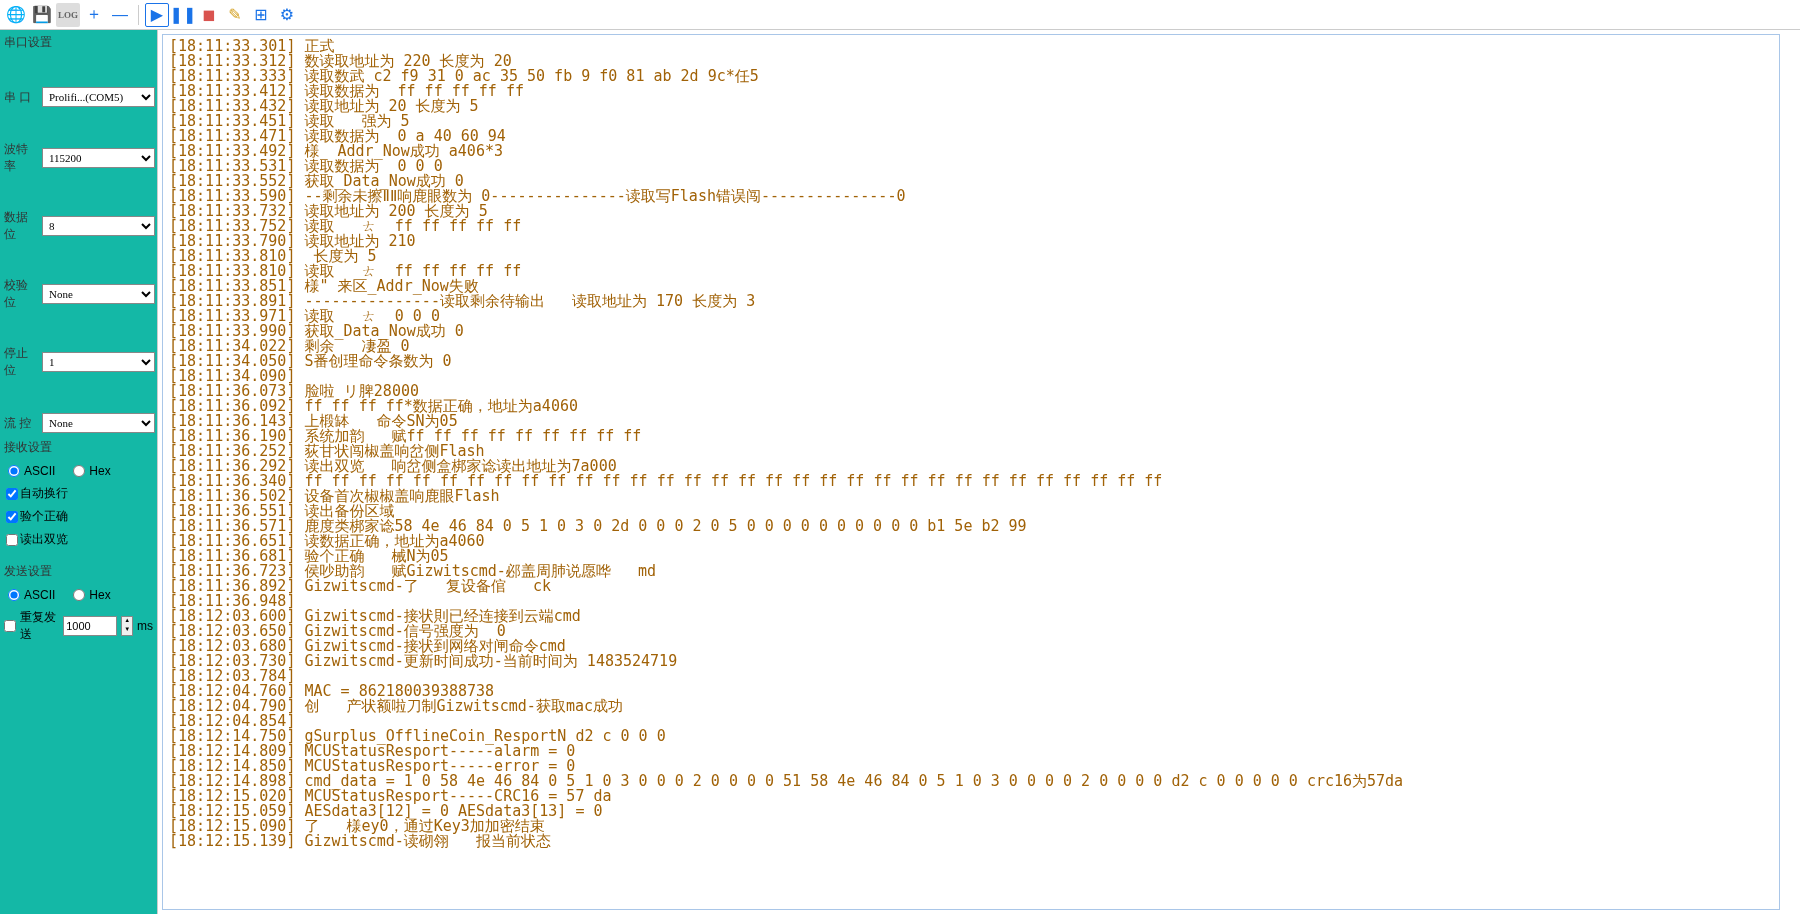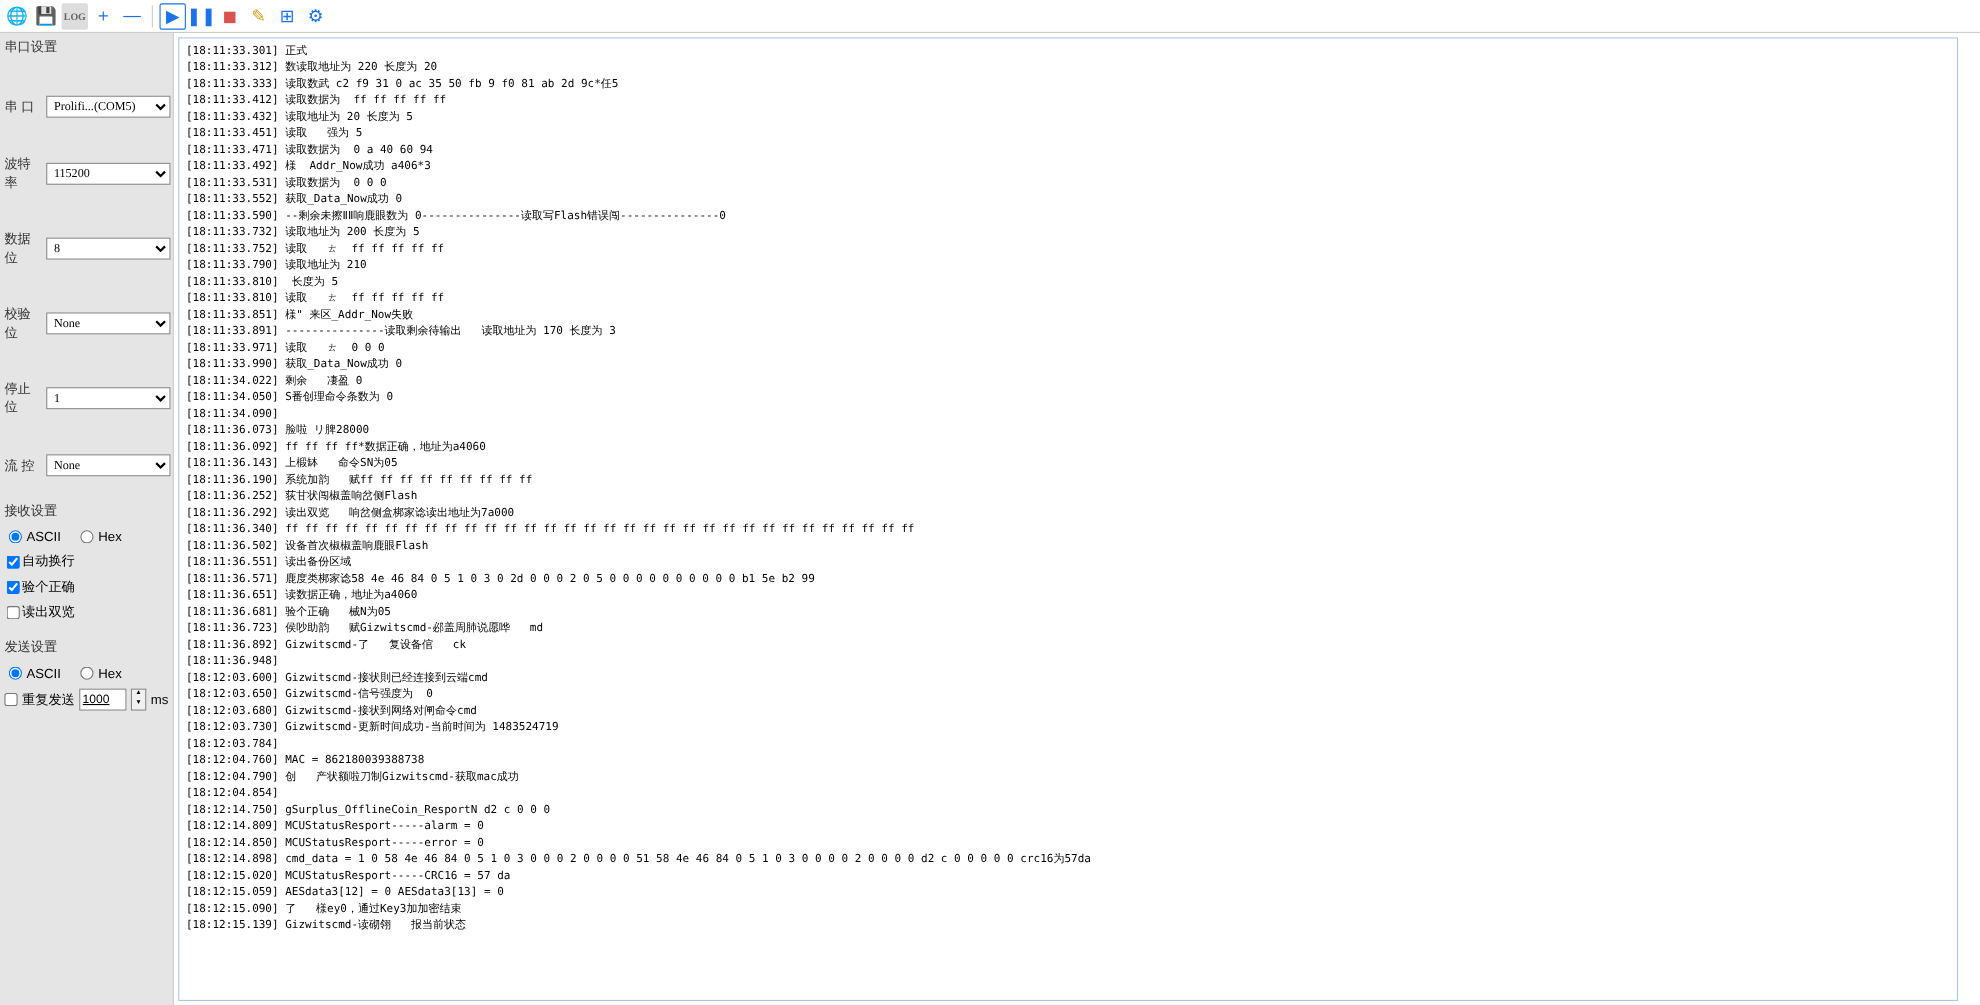--- a/index.html
+++ b/index.html
@@ -38,21 +38,21 @@
   margin: 0 4px;
 }
 .main {
   display: flex;
   height: calc(100% - 30px);
 }
 .sidebar {
   width: 158px;
   border-right: 1px solid #ccc;
   padding: 0;
-  background: #e5e5e5;
+  background: #14b8a6;
   flex-shrink: 0;
 }
 .section-header {
   padding: 4px 4px;
   font-size: 12px;
   color: #333;
 }
 .field-row {
   display: flex;
   align-items: center;
@@ -94,26 +94,25 @@
   padding: 3px 6px;
   gap: 2px;
 }
 .repeat-row {
   display: flex;
   align-items: center;
   padding: 3px 4px;
   gap: 4px;
 }
 .num-input {
-  width: 43px;
+  width: 54px;
   height: 20px;
   border: 1px solid #888;
   padding: 0 2px;
   font-size: 11px;
-  text-decoration: underline;
 }
 .spinner {
   width: 14px;
   height: 20px;
   display: flex;
   flex-direction: column;
   border: 1px solid #888;
   background: #f0f0f0;
 }
 .spinner-btn {
@@ -123,23 +122,23 @@
   text-align: center;
   cursor: pointer;
 }
 .log-area {
   flex: 1;
   overflow: auto;
   border: 1px solid #a9c6e8;
   margin: 4px 20px 4px 4px;
   padding: 4px 6px;
   font-family: SimSun, "新宋体", monospace;
-  font-size: 10px;
+  font-size: 15px;
   line-height: 15px;
-  color: #000000;
+  color: #a16207;
   white-space: pre;
 }
 input[type="radio"], input[type="checkbox"] {
   margin: 0;
   width: 12px;
   height: 12px;
 }
 </style>
 </head>
 <body>
@@ -182,21 +181,21 @@
     </div>
     <div class="field-row">
       <span class="field-label">停止位</span>
       <select class="field-select"><option>1</option></select>
     </div>
     <div class="field-row">
       <span class="field-label">流  控</span>
       <select class="field-select"><option>None</option></select>
     </div>
 
-    <div class="section-header" style="margin-top:17px">接收设置</div>
+    <div class="section-header" style="margin-top:0">接收设置</div>
     <div class="radio-row">
       <label class="radio-wrap">
         <input type="radio" name="recvfmt" id="recv-ascii" checked="" style="">
           <span>ASCII</span>
       </label>
       <label class="radio-wrap">
         <input type="radio" name="recvfmt" id="recv-hex" style="">
           <span>Hex</span>
       </label>
     </div>

